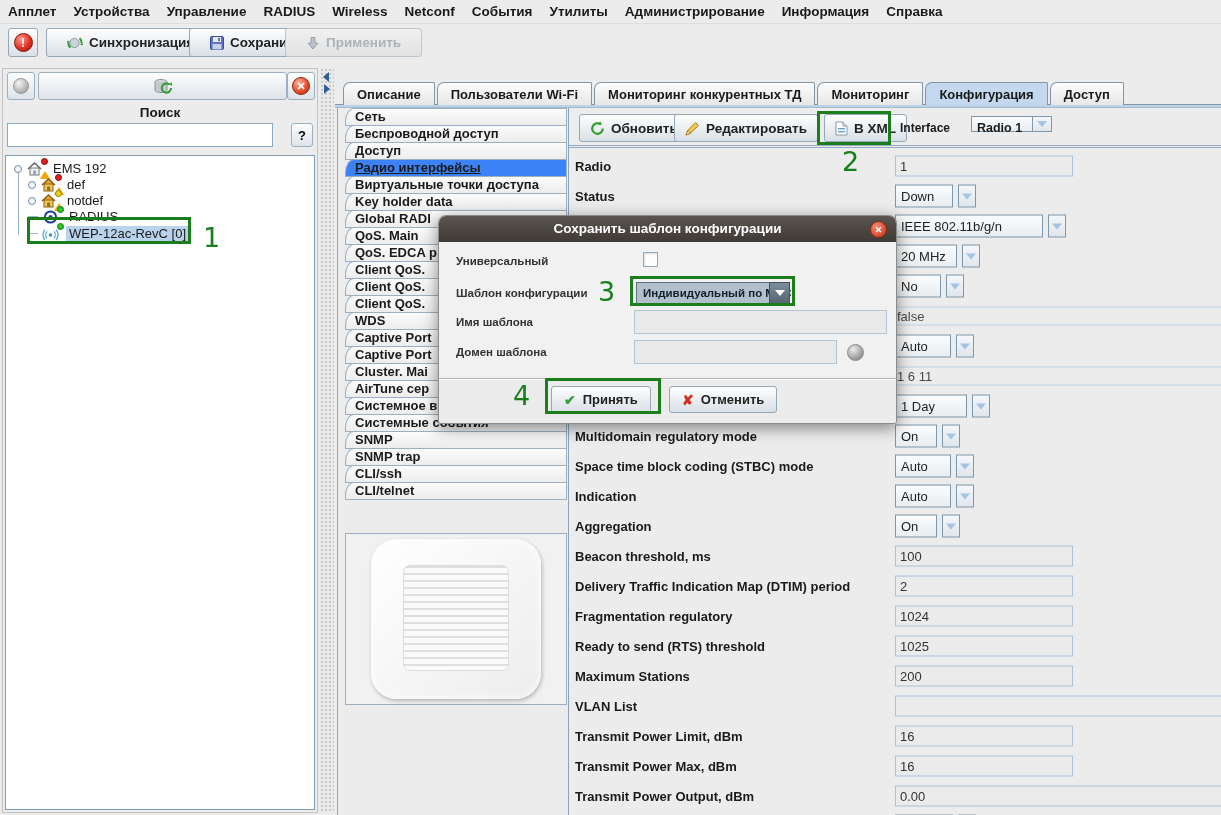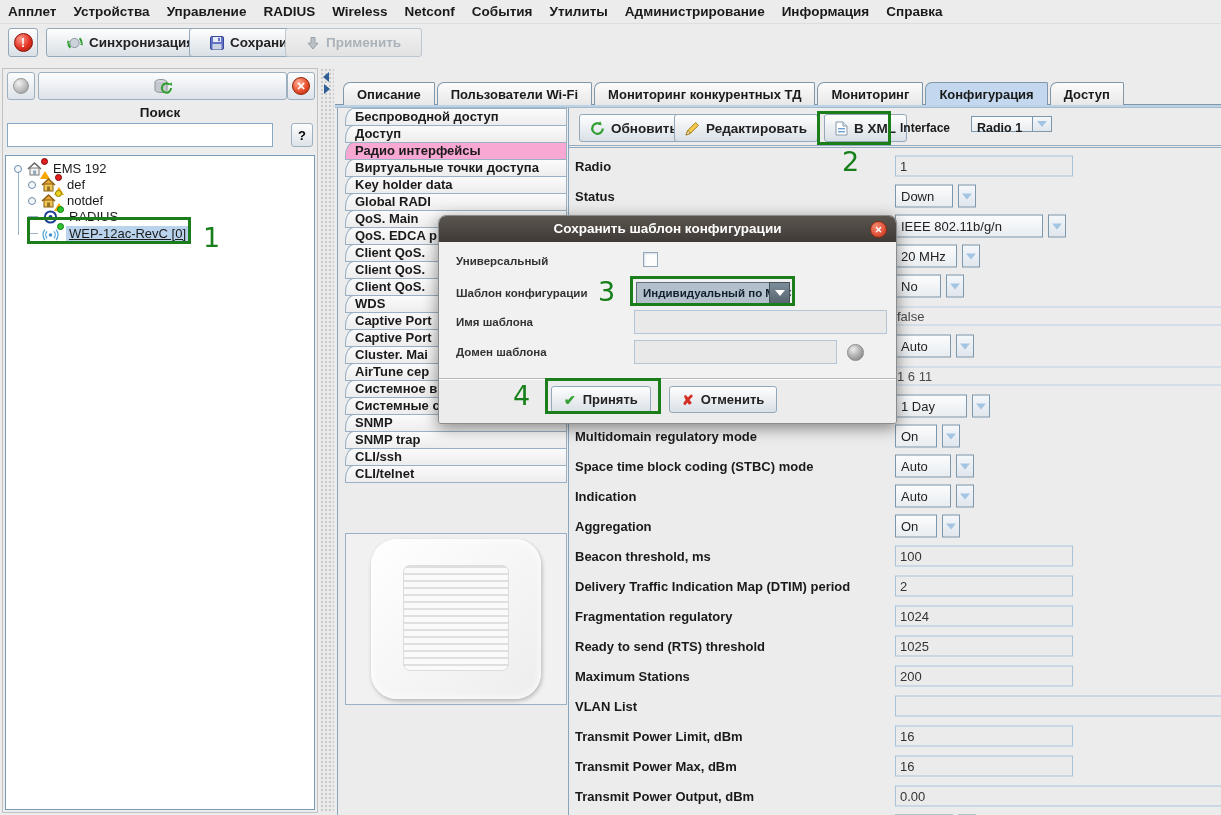--- a/index.html
+++ b/index.html
@@ -50,21 +50,21 @@
   .tree-handle{ width:8px; height:8px; border:1px solid #6d8cab; border-radius:50%; background:#f4f8fc;
     display:inline-block; }
   .tree-icon{ position:relative; width:20px; height:16px; display:inline-block; }
   .badge{ position:absolute; right:-2px; top:-3px; width:7px; height:7px; border-radius:50%; }
   .badge.red{ background:#e21d1d; border:1px solid #7c0c0c;}
   .badge.yellow{ background:#ecd21b; border:1px solid #8a7a08;}
   .badge.green{ background:#2ec52e; border:1px solid #0d7a0d;}
   .warn-tri{ position:absolute; right:-4px; bottom:-2px; width:0; height:0;
     border-left:5px solid transparent; border-right:5px solid transparent; border-bottom:8px solid #f5a700;}
   .tree-label{ padding:0 3px; }
-  .tree-row.selected .tree-label{ background:#b9d3ec;text-decoration:underline; }
+  .tree-row.selected .tree-label{ background:#b9d3ec; }
   
   .splitter{ position:absolute; left:320px; top:68px; width:14px; height:745px;
     background:#eaeaea;
     background-image:radial-gradient(#c9c9c9 26%, transparent 27%); background-size:4px 4px; }
   .split-arrow-left{ position:absolute; top:4px; left:3px; width:0; height:0;
     border-top:5px solid transparent; border-bottom:5px solid transparent; border-right:6px solid #2e5e96;}
   .split-arrow-right{ position:absolute; top:16px; left:4px; width:0; height:0;
     border-top:5px solid transparent; border-bottom:5px solid transparent; border-left:6px solid #2e5e96;}
   
   .tabs{ position:absolute; left:343px; top:82px; height:23px; display:flex; gap:2px; z-index:3;}
@@ -74,21 +74,21 @@
   .tab.selected{ background:#c3d8ee; }
   .tab-strip{ position:absolute; left:335px; top:104px; right:0; height:4px;
     background:#bcd2e6; border-top:1px solid #8097a9; border-bottom:1px solid #a5bacb; z-index:2;}
   .content{ position:absolute; left:337px; top:108px; right:0; bottom:0;
     border-left:1px solid #8ba4ba; background:#ececec;}
   
   .submenu{ position:absolute; left:7px; top:1px; width:222px; }
   .submenu-item{ height:18px; line-height:16px; font-weight:bold; font-size:13px;
     padding:0 0 0 9px; background:linear-gradient(#fbfbfb,#ededed);
     border:1px solid #9ab0c4; border-radius:9px 0 0 0 / 14px 0 0 0; margin-top:-1px; white-space:nowrap; overflow:hidden;}
-  .submenu-item.selected{ background:#f9a8d4; }
+  .submenu-item.selected{ background:#3b82f6;text-decoration:underline; }
   .device-image-box{ position:relative; margin-top:5px; width:222px; height:172px;
     border:1px solid #9ab0c4; background:#f1f1f1; }
   .ap-body{ position:absolute; left:25px; top:5px; width:170px; height:160px; border-radius:26px;
     background:linear-gradient(135deg,#ffffff,#ededed); box-shadow:1px 2px 4px rgba(0,0,0,.25), inset 0 0 8px #fff;}
   .ap-grille{ position:absolute; left:32px; top:26px; width:106px; height:106px; border-radius:7px;
     border:1px solid #dcdcdc;
     background:repeating-linear-gradient(180deg,#dfdfdf 0 2px,#fafafa 2px 7px);}
   
   .form-area{ position:absolute; left:230px; top:0; right:0; bottom:0; border-left:1px solid #8ba4ba; }
   .cfg-toolbar{ position:absolute; left:0; top:0; right:0; height:40px;
@@ -313,20 +313,21 @@
       <span class="tab">Мониторинг</span>
       <span class="tab selected">Конфигурация</span>
       <span class="tab">Доступ</span>
     </div>
   <div class="tab-strip"></div>
 
   <div class="content">
     <div class="submenu-col">
       <nav class="submenu">
 
+      <div class="submenu-item">Сеть</div>
           <div class="submenu-item">Беспроводной доступ</div>
           <div class="submenu-item">Доступ</div>
           <div class="submenu-item selected">Радио интерфейсы</div>
           <div class="submenu-item">Виртуальные точки доступа</div>
           <div class="submenu-item">Key holder data</div>
           <div class="submenu-item">Global RADI</div>
           <div class="submenu-item">QoS. Main</div>
           <div class="submenu-item">QoS. EDCA p</div>
           <div class="submenu-item">Client QoS. </div>
           <div class="submenu-item">Client QoS. </div>

